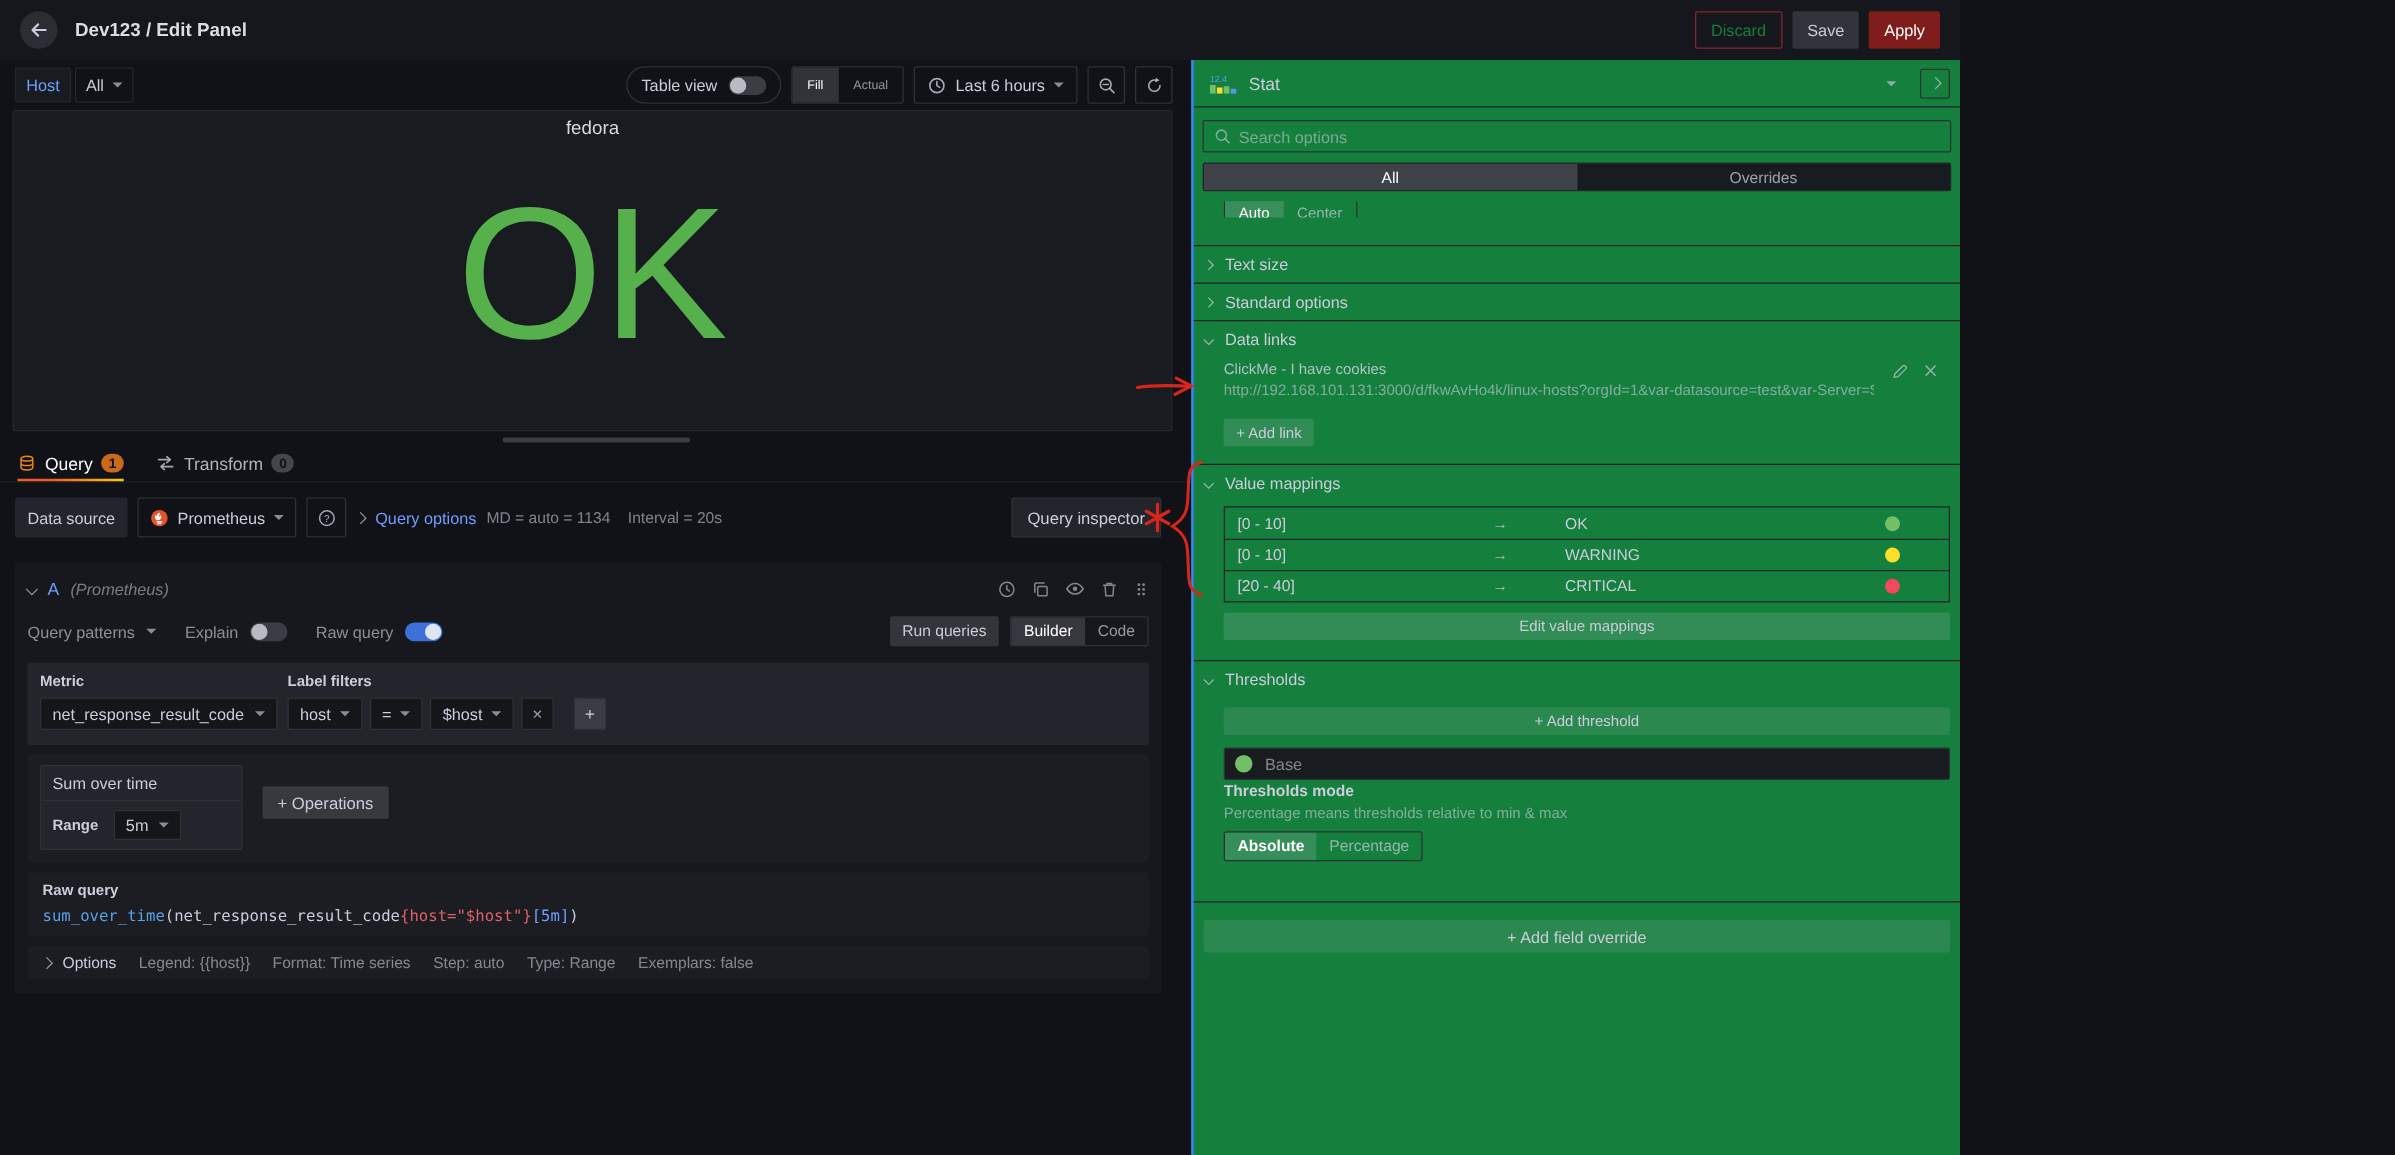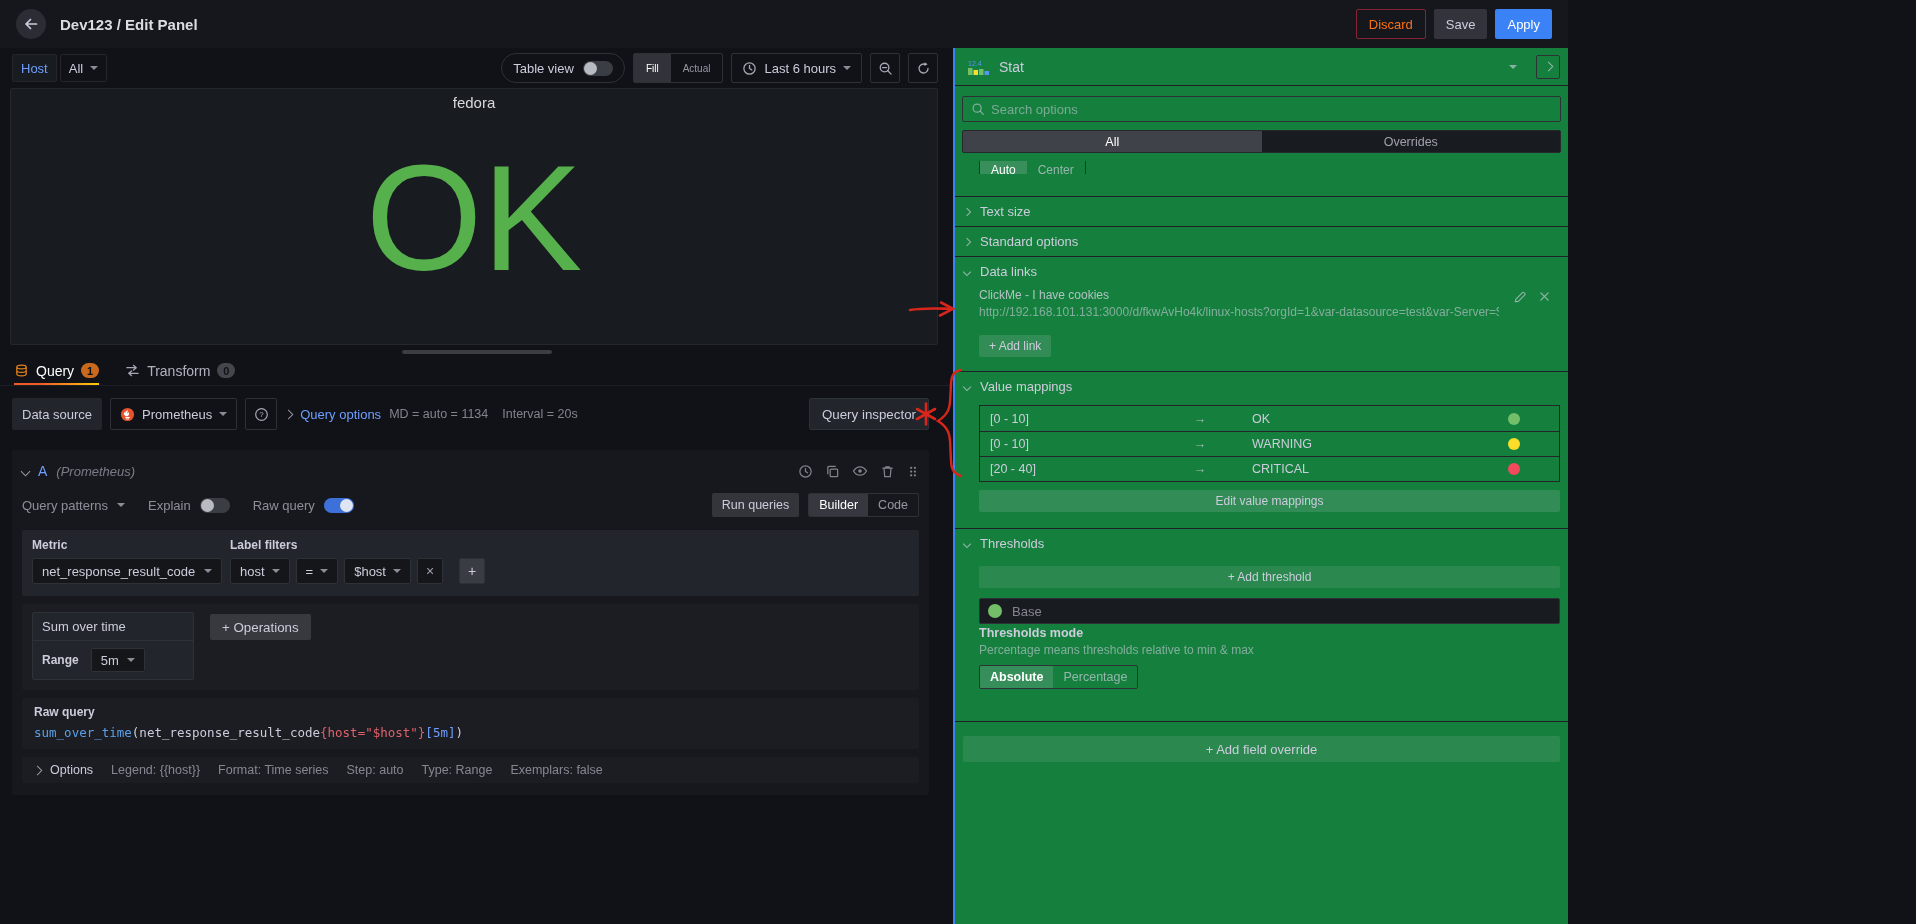--- a/index.html
+++ b/index.html
@@ -11,23 +11,23 @@
 
   
   .topbar { position:absolute; left:0; top:0; width:1568px; height:48px; background:#16171d;
             display:flex; align-items:center; gap:14px; padding:0 16px; }
   .back-btn { width:30px; height:30px; border-radius:50%; background:rgba(204,204,220,.12);
               display:flex; align-items:center; justify-content:center; flex:none; }
   .page-title { font-size:15px; font-weight:700; color:#dcdce3; }
   .top-actions { margin-left:auto; display:flex; gap:8px; }
   .btn { height:30px; padding:0 12px; border-radius:2px; font-size:13px;
          display:inline-flex; align-items:center; justify-content:center; }
-  .btn-discard { color:#f97316; border:1px solid rgba(224,47,68,.55); }
+  .btn-discard { color:#15803d; border:1px solid rgba(224,47,68,.55); }
   .btn-save { background:rgba(204,204,220,.16); color:#ccccdc; }
-  .btn-apply { background:#3b82f6; color:#fff; }
+  .btn-apply { background:#7f1d1d; color:#fff; }
 
   
   .left-pane { position:absolute; left:0; top:48px; width:953px; height:876px; overflow:hidden; }
   .sub-toolbar { height:40px; display:flex; align-items:center; justify-content:space-between;
                  padding:0 15px 0 12px; }
   .var-group { display:flex; align-items:center; gap:3px; }
   .var-label { height:28px; display:flex; align-items:center; padding:0 8px; font-size:13px;
                color:#6e9fff; background:#181b1f; border:1px solid #24262b; border-radius:2px; }
   .var-value { height:28px; display:flex; align-items:center; gap:7px; padding:0 8px;
                border:1px solid #24262b; border-radius:2px; color:#ccccdc; cursor:pointer; }
@@ -106,21 +106,21 @@
              display:flex; align-items:center; justify-content:center; color:rgba(204,204,220,.75); font-size:14px; }
   .mini-sq.plus { background:rgba(204,204,220,.14); margin-left:10px; color:#ccccdc; }
 
   .ops-wrap { margin-top:8px; background:#1b1d22; border-radius:2px; padding:8px 10px 10px;
               display:flex; align-items:flex-start; gap:16px; min-height:78px; }
   .op-card { width:162px; background:#22252b; border:1px solid #2c3235; border-radius:2px; }
   .op-title { padding:6px 9px; border-bottom:1px solid #2c3235; }
   .op-row { display:flex; align-items:center; gap:12px; padding:7px 9px; }
   .op-range-label { font-size:12px; font-weight:700; }
   .sel.range { height:24px; width:54px; justify-content:space-between; }
-  .btn-ops { margin-top:2px; height:26px; background:rgba(204,204,220,.16); border-radius:2px; padding:0 12px; }
+  .btn-ops { margin-top:17px; height:26px; background:rgba(204,204,220,.16); border-radius:2px; padding:0 12px; }
 
   .rawq { margin-top:8px; background:#1b1d22; border-radius:2px; padding:7px 12px 9px; }
   .rawq-label { font-size:12px; font-weight:700; }
   .code { margin-top:6px; font-family:"DejaVu Sans Mono",monospace; font-size:12.5px; }
   .tok-fn { color:#5aa0e8; } .tok-plain { color:#ccccdc; } .tok-sel { color:#e0616a; } .tok-range { color:#6e9fff; }
 
   .opts-row { margin-top:8px; background:#1b1d22; border-radius:2px; height:26px;
               display:flex; align-items:center; gap:18px; padding:0 12px; font-size:12.5px; }
   .opts-title { color:#ccccdc; }
 

